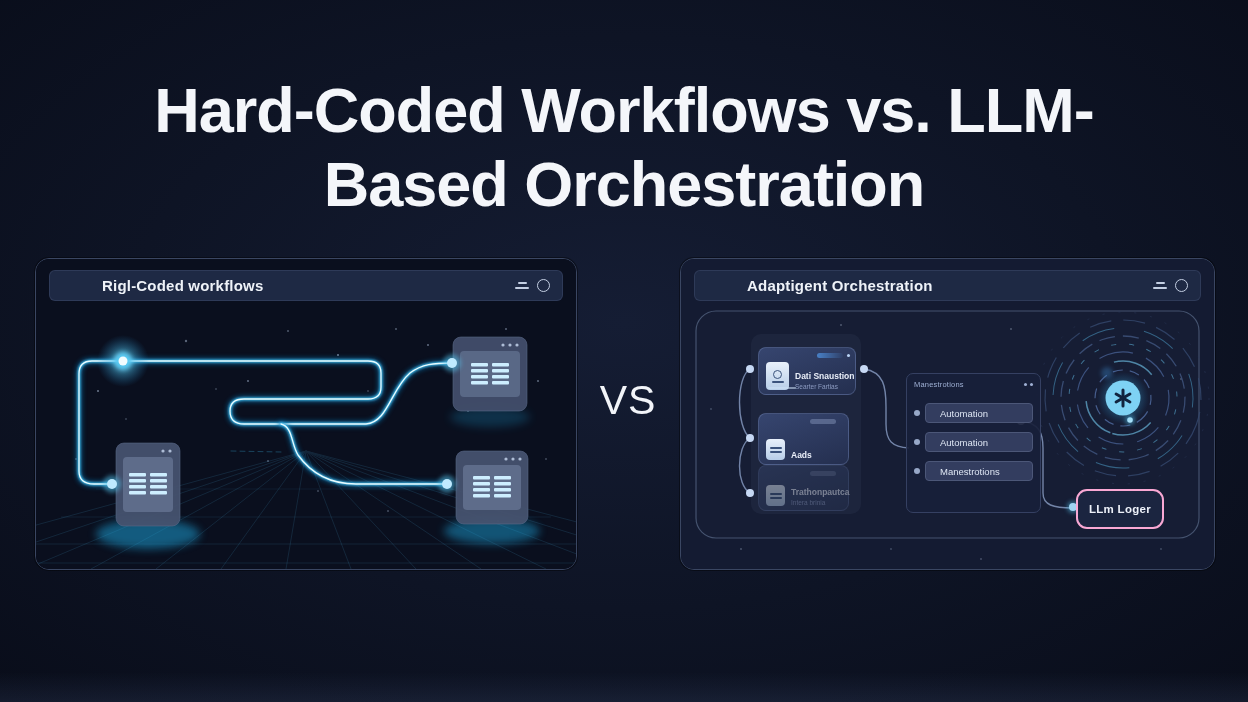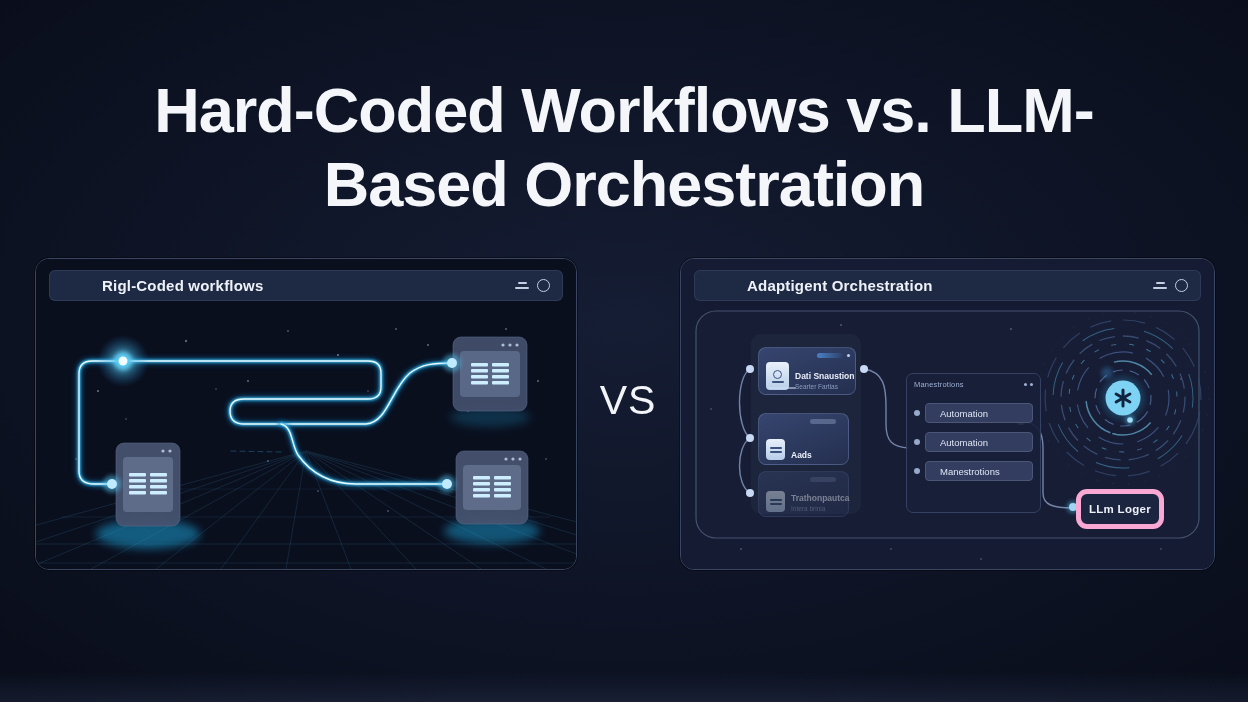--- a/index.html
+++ b/index.html
@@ -60,41 +60,41 @@
   .nc-dot{position:absolute;top:6px;right:5px;width:3px;height:3px;border-radius:50%;background:#b9d4f6;}
   .nc-underline{position:absolute;left:9px;bottom:5px;width:28px;height:2px;background:rgba(205,226,246,0.55);border-radius:1px;}
   .nc-icon{flex:0 0 auto;border-radius:4px;background:linear-gradient(180deg,#e9f1fb,#b7cde8);
     display:flex;flex-direction:column;align-items:center;justify-content:center;gap:2px;}
   .nc-icon .g-circle{width:9px;height:9px;border-radius:50%;border:1.6px solid #3a527c;box-sizing:border-box;}
   .nc-icon .g-bar{width:12px;height:2px;background:#3a527c;border-radius:1px;}
   .card-1{left:77px;top:88px;width:98px;height:48px;}
   .card-1 .nc-icon{width:23px;height:28px;}
   .card-2{left:77px;top:154px;width:91px;height:52px;}
   .card-2 .nc-icon{width:19px;height:21px;}
-  .card-3{left:77px;top:206px;width:91px;height:46px;opacity:0.45;margin-top:6px;}
+  .card-3{left:77px;top:206px;width:91px;height:46px;opacity:0.45;}
   .card-3 .nc-icon{width:19px;height:21px;}
 
   .list-panel{
     position:absolute;left:225px;top:114px;width:135px;height:140px;box-sizing:border-box;
     background:rgba(24,31,57,0.92);border:1px solid #354062;border-radius:7px;
     padding:6px 7px;
   }
   .lp-head{display:flex;align-items:center;justify-content:space-between;margin-bottom:14px;}
   .lp-title{color:#9fb0d4;font-size:7.5px;letter-spacing:0.2px;}
   .lp-dots{display:flex;gap:3px;}
   .lp-dots i{width:3px;height:3px;border-radius:50%;background:#9fb0d4;display:block;}
   .lp-row{display:flex;align-items:center;gap:5px;margin-bottom:9px;}
   .lp-bullet{width:6px;height:6px;border-radius:50%;background:#97a8c8;flex:0 0 auto;}
   .lp-pill{flex:1;height:20px;background:#333d5f;border:1px solid #4c5778;border-radius:4px;
     color:#dde5f3;font-size:9.5px;line-height:20px;padding-left:14px;box-sizing:border-box;
     white-space:nowrap;overflow:hidden;}
 
   .llm-button{
     position:absolute;left:395px;top:230px;width:88px;height:40px;box-sizing:border-box;
-    background:#1b2540;border:5px solid #f9a8d4;border-radius:11px;
+    background:#1b2540;border:2px solid #f9a8d4;border-radius:11px;
     display:flex;align-items:center;justify-content:center;
     color:#edf1f9;font-size:11.5px;font-weight:600;letter-spacing:0.3px;
   }
 </style>
 </head>
 <body>
 
 <div class="canvas">
 
   <div class="main-title">Hard-Coded Workflows vs. LLM-Based Orchestration</div>

